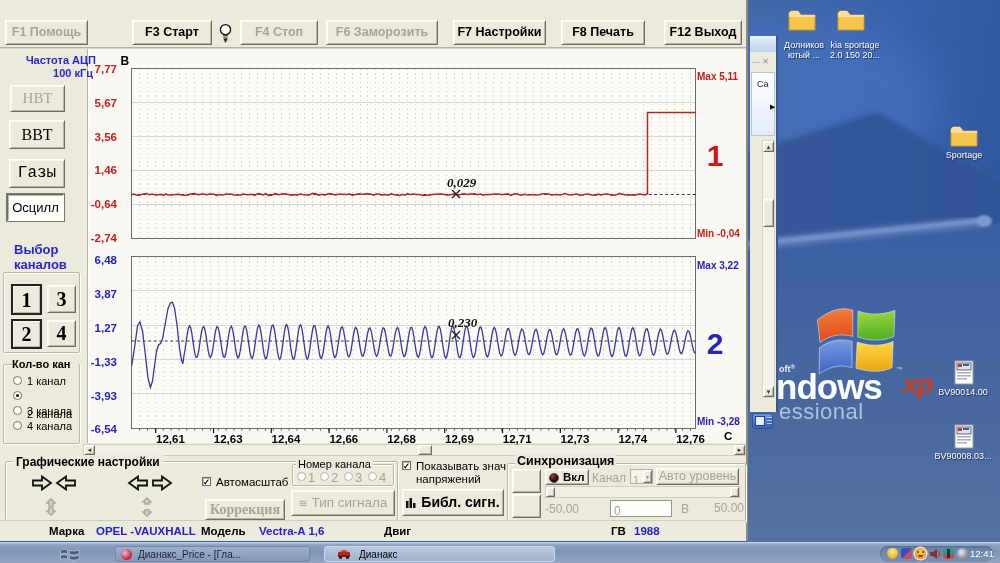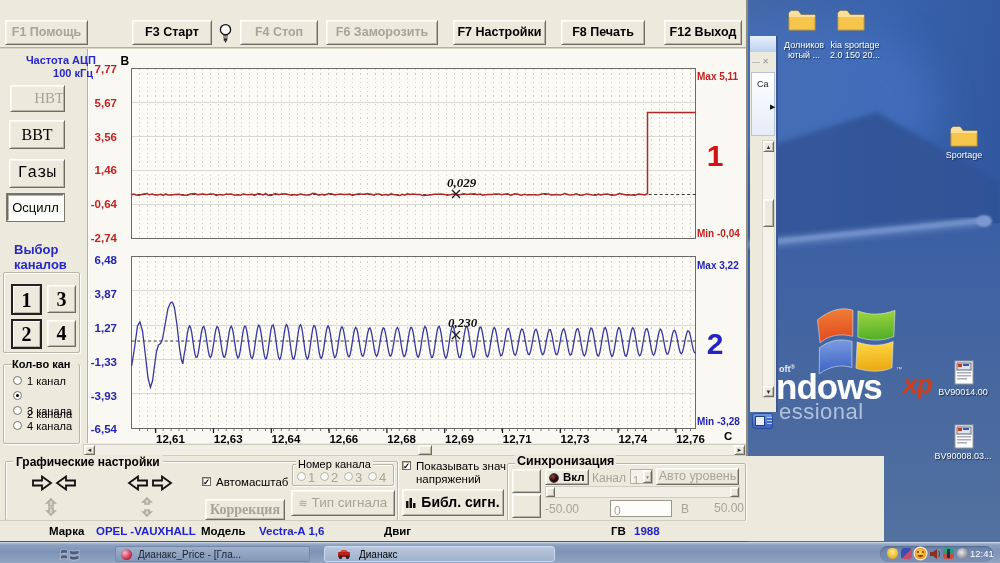--- a/index.html
+++ b/index.html
@@ -204,21 +204,21 @@
  <div class="toolb b3 dis" style="left:326px;width:112px">F6 Заморозить</div>
  <div class="toolb b3" style="left:453px;width:93px">F7 Настройки</div>
  <div class="toolb b3" style="left:561px;width:84px">F8 Печать</div>
  <div class="toolb b3" style="left:664px;width:78px">F12 Выход</div>
  <div class="abs" style="left:0;top:47px;width:746px;height:2px;background:#d8d4c8;border-top:1px solid #b5b1a4"></div>
 
  <div class="abs" style="left:89px;top:49px;width:657px;height:394px;background:#f9f8f3"></div>
  <div class="abs" style="left:87px;top:49px;width:2px;height:394px;background:#b5b1a4;border-right:1px solid #fff"></div>
 
  <div class="abs" style="left:4px;top:54px;width:92px;height:26px;color:#2828c8;font-weight:bold;font-size:11px;text-align:right;line-height:13px">Частота АЦП<br>100 кГц&nbsp;</div>
- <div class="abs b3 dis" style="left:10px;top:85px;width:55px;height:27px;font-family:'Liberation Serif',serif;font-size:15px;text-align:right;line-height:25px">НВТ</div>
+ <div class="abs b3 dis" style="left:10px;top:85px;width:55px;height:27px;font-family:'Liberation Serif',serif;font-size:15px;text-align:center;line-height:25px">НВТ</div>
  <div class="abs b3" style="left:9px;top:120px;width:56px;height:29px;font-family:'Liberation Serif',serif;font-size:16px;text-align:center;line-height:27px">ВВТ</div>
  <div class="abs b3" style="left:9px;top:159px;width:56px;height:29px;font-family:Liberation Mono, monospace;font-size:16px;text-align:center;line-height:27px">Газы</div>
  <div class="abs sunk" style="left:7px;top:194px;width:57px;height:27px;font-size:13px;text-align:center;line-height:26px;border-width:1px;outline:1px solid #7a776c">Осцилл</div>
  <div class="abs" style="left:14px;top:242px;width:70px;color:#2828c8;font-weight:bold;font-size:13px;line-height:15px">Выбор<br>каналов</div>
  <div class="abs gbx" style="left:3px;top:272px;width:77px;height:81px"></div>
  <div class="abs b3" style="left:11px;top:284px;width:31px;height:31px;font-family:'Liberation Serif',serif;font-size:20px;font-weight:bold;text-align:center;line-height:28px;border:2px solid #222">1</div>
  <div class="abs b3" style="left:47px;top:285px;width:29px;height:28px;font-family:'Liberation Serif',serif;font-size:20px;font-weight:bold;text-align:center;line-height:26px">3</div>
  <div class="abs b3" style="left:11px;top:319px;width:31px;height:30px;font-family:'Liberation Serif',serif;font-size:20px;font-weight:bold;text-align:center;line-height:27px;border:2px solid #222">2</div>
  <div class="abs b3" style="left:47px;top:320px;width:29px;height:27px;font-family:'Liberation Serif',serif;font-size:20px;font-weight:bold;text-align:center;line-height:25px">4</div>
  <div class="abs gbx" style="left:3px;top:364px;width:77px;height:80px"></div>
@@ -234,21 +234,21 @@
  <div class="rad" style="left:13px;top:421px"></div>
       <div class="abs" style="left:27px;top:420px;font-size:11px">4 канала</div>
 
  <div class="abs" style="left:83px;top:444px;width:663px;height:12px;background:#f1eee6;border:1px solid #cfccc0">
   <div class="abs b3" style="left:0;top:0;width:11px;height:10px;font-size:6px;line-height:9px;text-align:center;color:#333">◄</div>
   <div class="abs b3" style="left:334px;top:0;width:14px;height:10px"></div>
   <div class="abs b3" style="left:650px;top:0;width:11px;height:10px;font-size:6px;line-height:9px;text-align:center;color:#333">►</div>
  </div>
 </div>
 
-<div class="abs" style="left:0;top:456px;width:884px;height:85px;background:#ece9dd">
+<div class="abs" style="left:0;top:456px;width:746px;height:85px;background:#ece9dd">
  <div class="abs gbx" style="left:5px;top:5px;width:393px;height:60px"></div>
  <div class="abs" style="left:13px;top:-1px;background:#ece9dd;padding:0 3px;font-weight:bold;font-size:12px">Графические настройки</div>
  <svg class="abs" style="left:30px;top:19px" width="145" height="16" viewBox="0 0 145 16">
   <g fill="#ece9dd" stroke="#111" stroke-width="1.8">
    <path d="M3,5.5 L12,5.5 12,1.5 21,8 12,14.5 12,10.5 3,10.5 Z"></path>
    <path d="M27,8 L36,1.5 36,5.5 45,5.5 45,10.5 36,10.5 36,14.5 Z"></path>
    <path d="M99,8 L108,1.5 108,5.5 117,5.5 117,10.5 108,10.5 108,14.5 Z"></path>
    <path d="M123,5.5 L132,5.5 132,1.5 141,8 132,14.5 132,10.5 123,10.5 Z"></path>
   </g>
  </svg>

